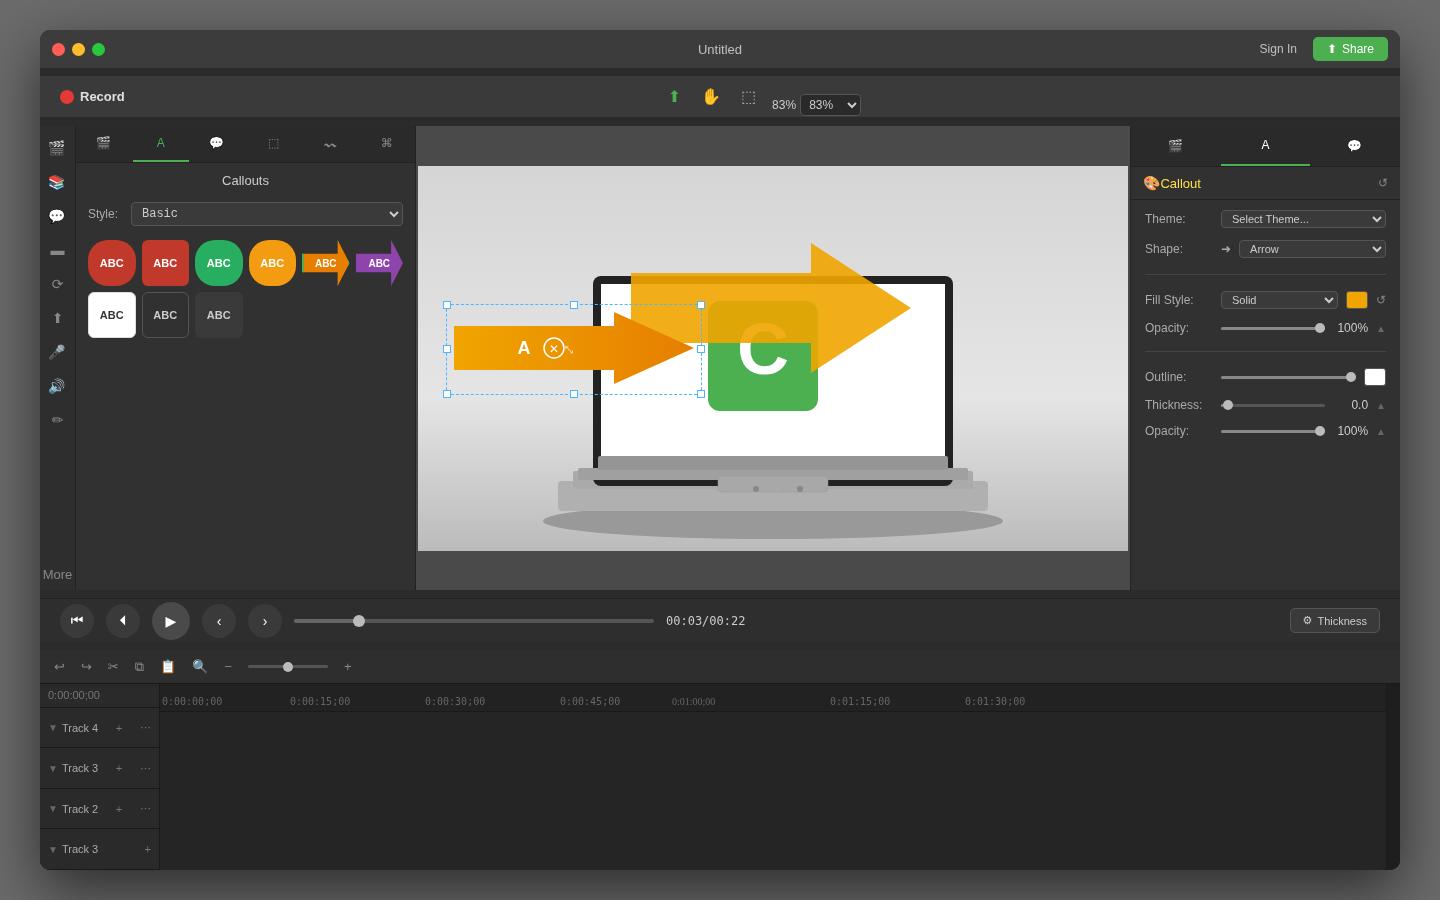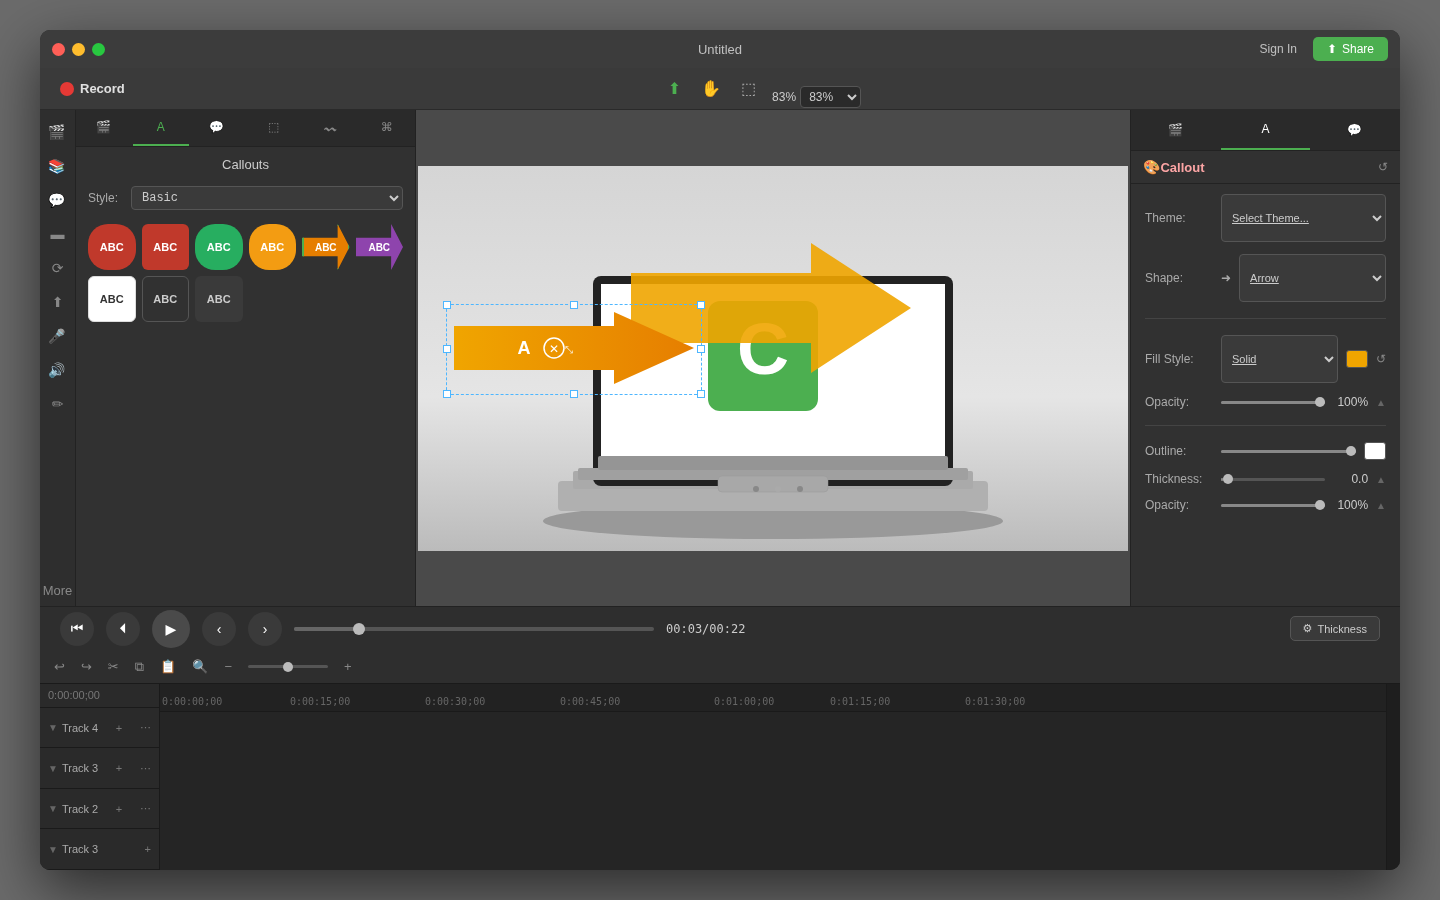--- a/index.html
+++ b/index.html
@@ -16,20 +16,21 @@
 
     .app-window {
       width: 1360px;
       height: 840px;
       background: #2b2b2b;
       border-radius: 10px;
       overflow: hidden;
       display: flex;
       flex-direction: column;
       box-shadow: 0 20px 60px rgba(0,0,0,0.6);
+      gap: 8px;
     }
 
     
     .title-bar {
       height: 38px;
       background: #3c3c3c;
       display: flex;
       align-items: center;
       padding: 0 12px;
       flex-shrink: 0;
@@ -317,23 +318,23 @@
     }
     .right-tab.active { color: #fff; border-bottom: 2px solid #4caf50; }
     .right-panel-toolbar {
       display: flex;
       align-items: center;
       justify-content: space-between;
       padding: 8px 12px;
       border-bottom: 1px solid #222;
     }
     .right-panel-label {
-      color: #fca5a5;
+      color: #fde047;
       font-size: 13px;
-      font-weight: 700;
+      font-weight: 400;
     }
     .right-panel-content {
       padding: 10px 14px;
       display: flex;
       flex-direction: column;
       gap: 12px;
     }
     .prop-row {
       display: flex;
       align-items: center;
@@ -343,23 +344,22 @@
       color: #aaa;
       font-size: 12px;
       min-width: 68px;
     }
     .prop-select {
       flex: 1;
       background: #3a3a3a;
       border: 1px solid #555;
       color: #ccc;
       border-radius: 4px;
-      padding: 16px 6px;
+      padding: 1px 6px;
       font-size: 11px;
-      text-decoration: underline;
     }
     .prop-value {
       color: #ccc;
       font-size: 12px;
       min-width: 35px;
       text-align: right;
     }
     .prop-slider {
       flex: 1;
       height: 3px;
@@ -901,21 +901,21 @@
         </div>
       </div>
 
       <div class="timeline-scale">
 
         <div class="timeline-ruler">
           <span class="ruler-mark" style="left:2px;">0:00:00;00</span>
           <span class="ruler-mark" style="left:130px;">0:00:15;00</span>
           <span class="ruler-mark" style="left:265px;">0:00:30;00</span>
           <span class="ruler-mark" style="left:400px;">0:00:45;00</span>
-          <span class="ruler-mark" style="left:554px;">0:01:00;00</span>
+          <span class="ruler-mark" style="left:512px;font-family:Liberation Serif, serif;">0:01:00;00</span>
           <span class="ruler-mark" style="left:670px;">0:01:15;00</span>
           <span class="ruler-mark" style="left:805px;">0:01:30;00</span>
         </div>
 
         <div class="timeline-tracks-area">
 
           <div class="playhead-line"></div>
 
         </div>
       </div>

